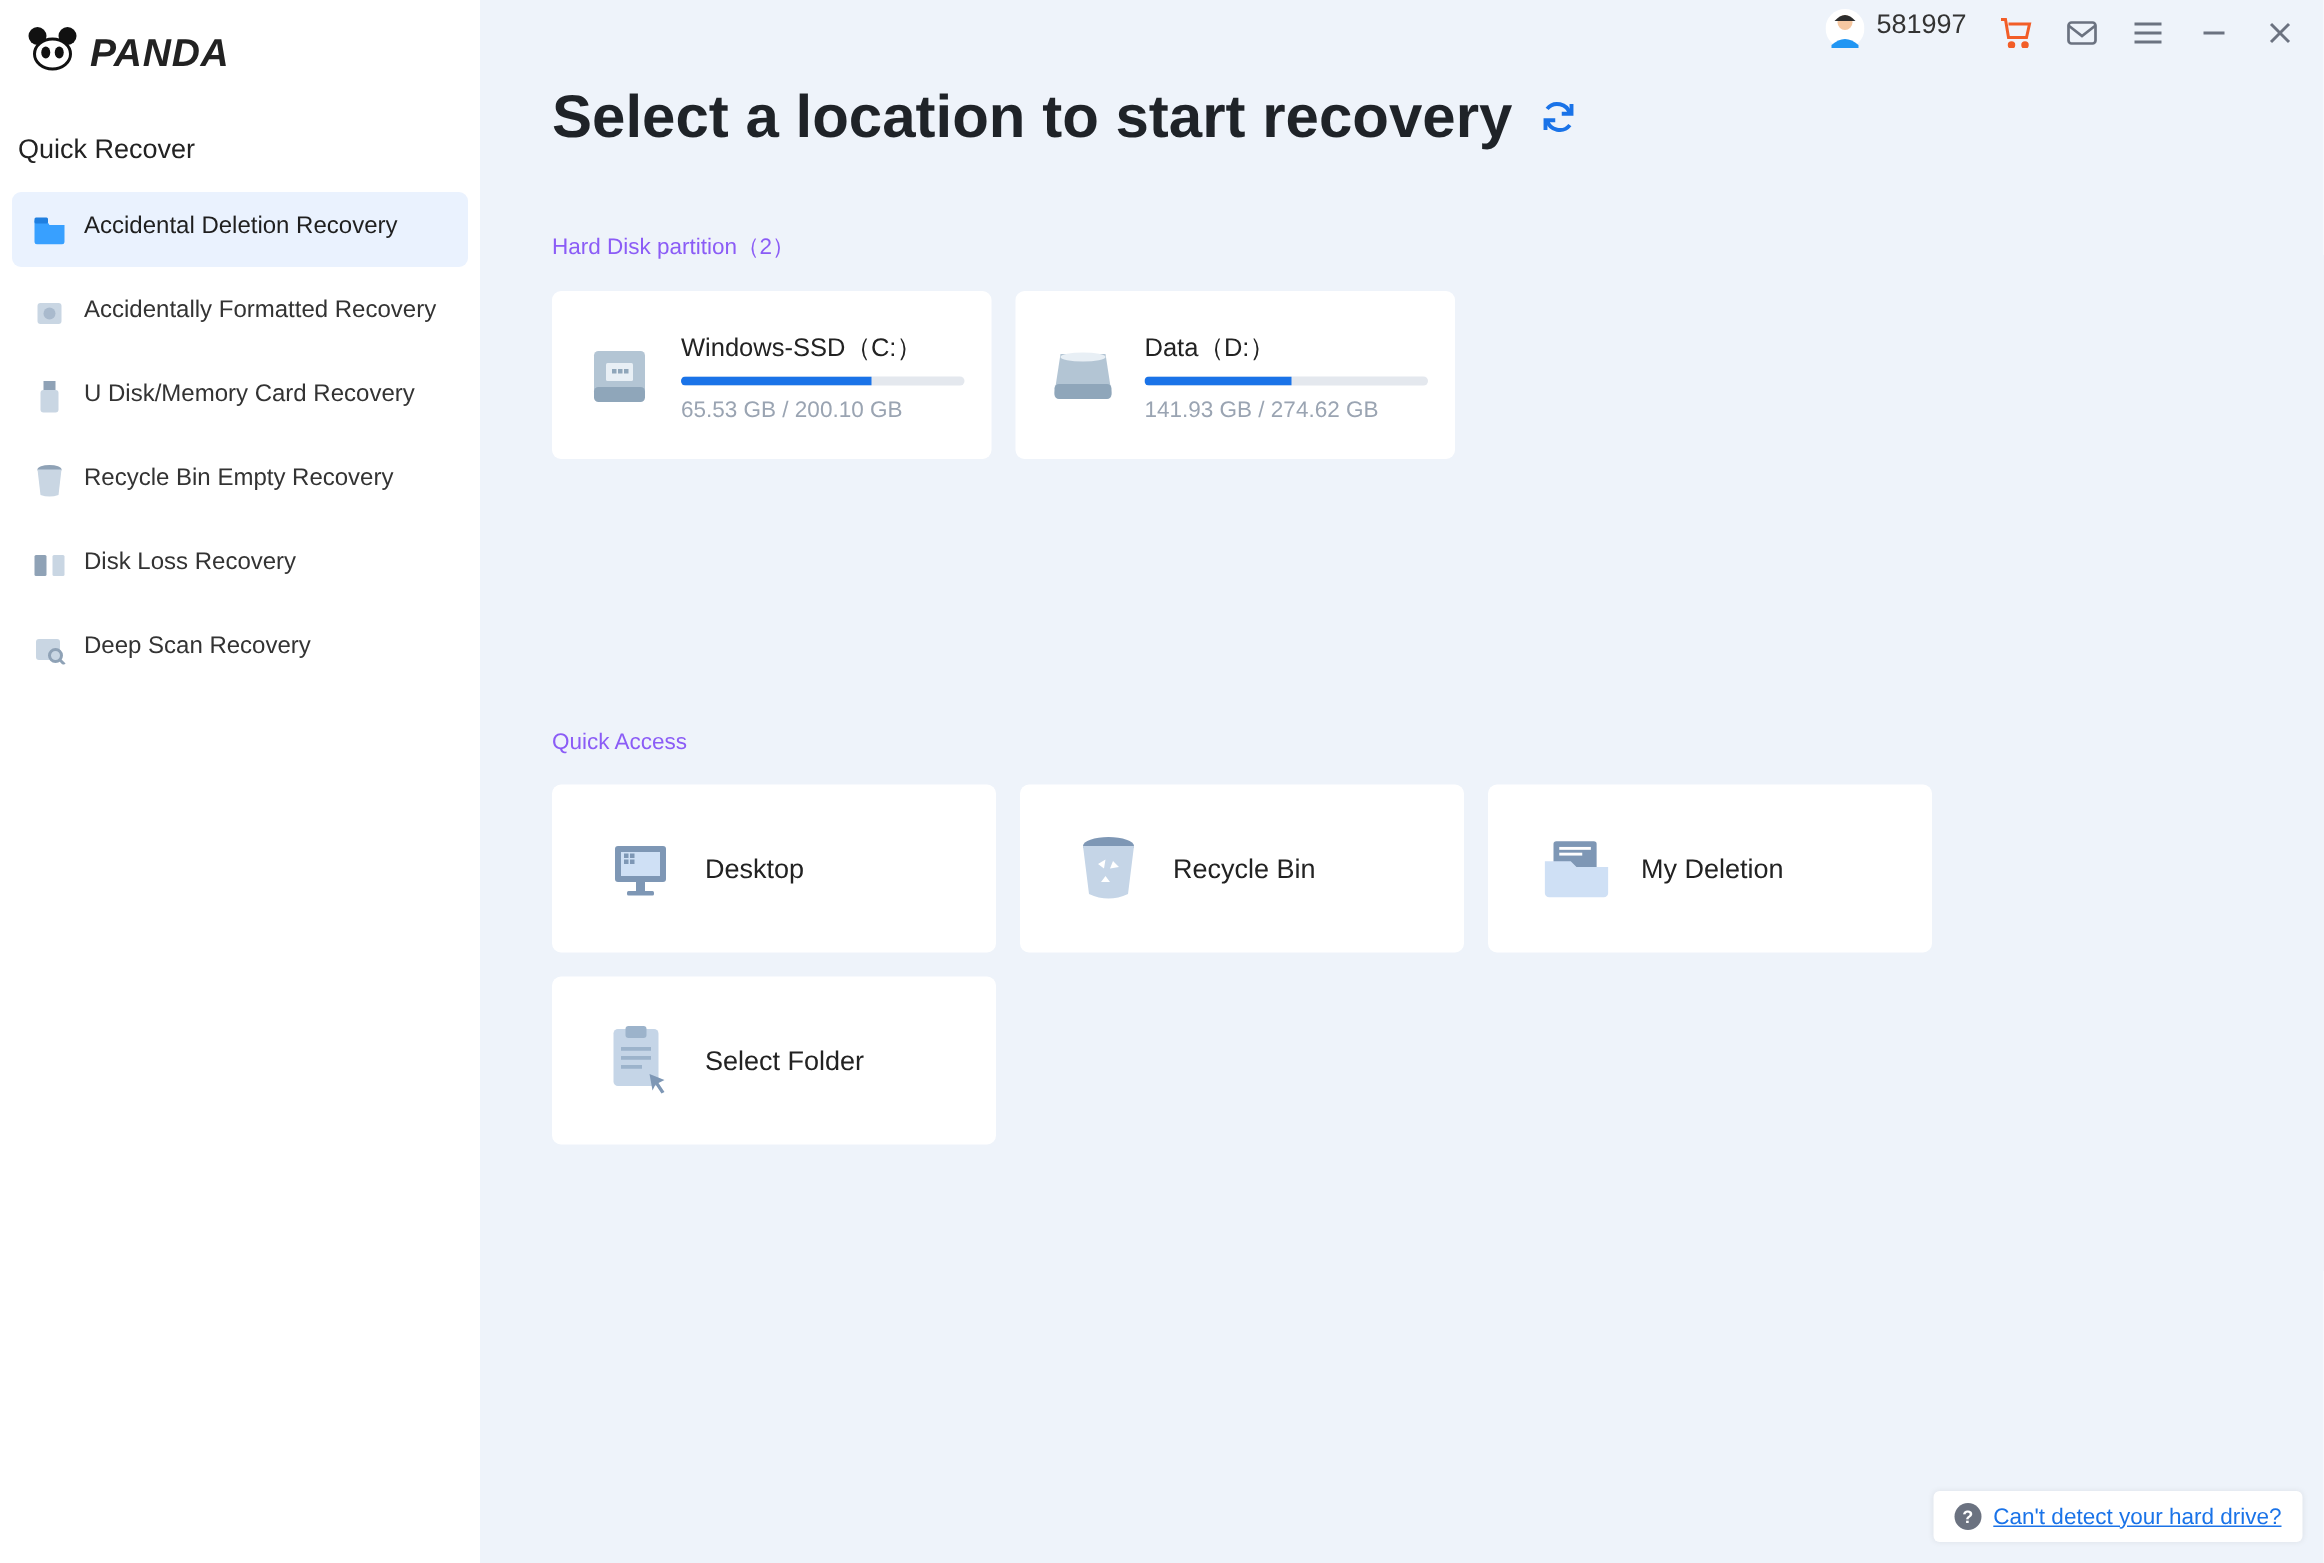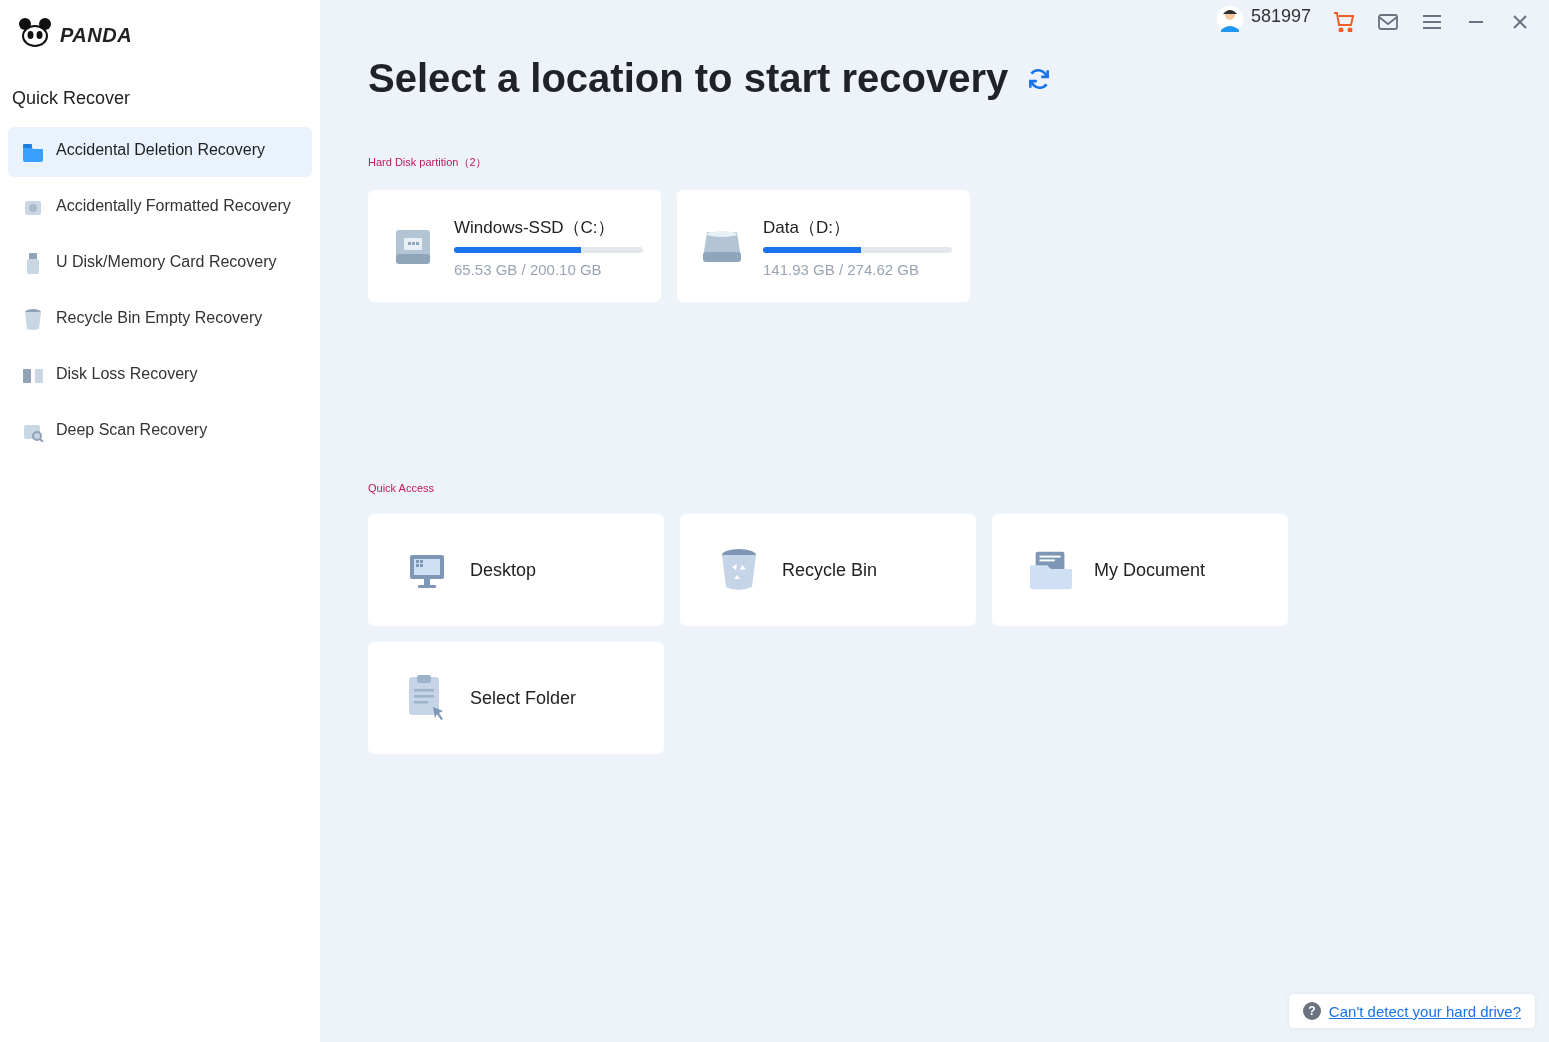--- a/index.html
+++ b/index.html
@@ -60,21 +60,21 @@
   cursor:pointer; color:#6b7280;
 }
 .page-title {
   display:flex; align-items:center; gap: 18px;
   padding-top: 56px;
   font-size: 40px; font-weight: 700;
   color: #1f2328;
 }
 .refresh-icon { color:#1a73e8; cursor:pointer; }
 .subheading {
-  font-size: 11px; color: #be185d;
+  font-size: 15px; color: #8b5cf6;
   margin-top: 54px; margin-bottom: 20px;
 }
 .cards { display:flex; gap: 16px; flex-wrap: wrap; }
 .card {
   background:#fff; border-radius:6px;
   width: 293px; height: 112px;
   padding: 18px 18px 16px 22px;
   display:flex; align-items:center; gap: 18px;
   cursor:pointer;
 }
@@ -118,21 +118,21 @@
   <div class="logo">
     <span>
       <svg width="34" height="30" viewBox="0 0 34 30">
           <circle cx="7" cy="6" r="6" fill="#111"></circle>
           <circle cx="27" cy="6" r="6" fill="#111"></circle>
           <ellipse cx="17" cy="18" rx="12" ry="10" fill="#fff" stroke="#111" stroke-width="2"></ellipse>
           <ellipse cx="12.5" cy="17" rx="3" ry="4" fill="#111"></ellipse>
           <ellipse cx="21.5" cy="17" rx="3" ry="4" fill="#111"></ellipse>
         </svg>
     </span>
-    <span style="font-size:20px;font-weight:800;font-style:italic;letter-spacing:0.5px;text-align:right;">PANDA</span>
+    <span style="font-size:26px;font-weight:800;font-style:italic;letter-spacing:0.5px;text-align:right;">PANDA</span>
   </div>
   <div class="section-title">Quick Recover</div>
   <ul class="nav">
     <li class="nav-item active">
       <span class="nav-icon">
           <svg width="22" height="20" viewBox="0 0 22 20">
             <path d="M1 4h8l2 3h10v11a2 2 0 0 1-2 2H3a2 2 0 0 1-2-2z" fill="#38a0ff"></path>
             <rect x="1" y="2" width="9" height="4" rx="1" fill="#1f7fe0"></rect>
           </svg>
         </span>
@@ -309,21 +309,21 @@
       </div>
       <div class="qa-card">
         <div class="qa-icon">
             <svg width="48" height="42" viewBox="0 0 48 42">
               <rect x="8" y="2" width="30" height="20" rx="2" fill="#7e97b5"></rect>
               <rect x="12" y="6" width="22" height="2" fill="#fff"></rect>
               <rect x="12" y="10" width="16" height="2" fill="#fff"></rect>
               <path d="M2 16 h18 l4 4 h22 v18 a3 3 0 0 1 -3 3 H5 a3 3 0 0 1 -3 -3 Z" fill="#cfe0f5"></path>
             </svg>
           </div>
-        <div class="qa-label">My Document</div>
+        <div class="qa-label">My Deletion</div>
       </div>
       <div class="qa-card">
         <div class="qa-icon">
             <svg width="44" height="46" viewBox="0 0 44 46">
               <rect x="4" y="2" width="30" height="38" rx="3" fill="#c5d5e7"></rect>
               <rect x="12" y="0" width="14" height="8" rx="2" fill="#9cb3cb"></rect>
               <rect x="9" y="14" width="20" height="2.5" fill="#9cb3cb"></rect>
               <rect x="9" y="20" width="20" height="2.5" fill="#9cb3cb"></rect>
               <rect x="9" y="26" width="14" height="2.5" fill="#9cb3cb"></rect>
               <path d="M28 32 l10 4 -4 2 4 6 -2 1 -4 -6 -2 4 Z" fill="#7e97b5"></path>

